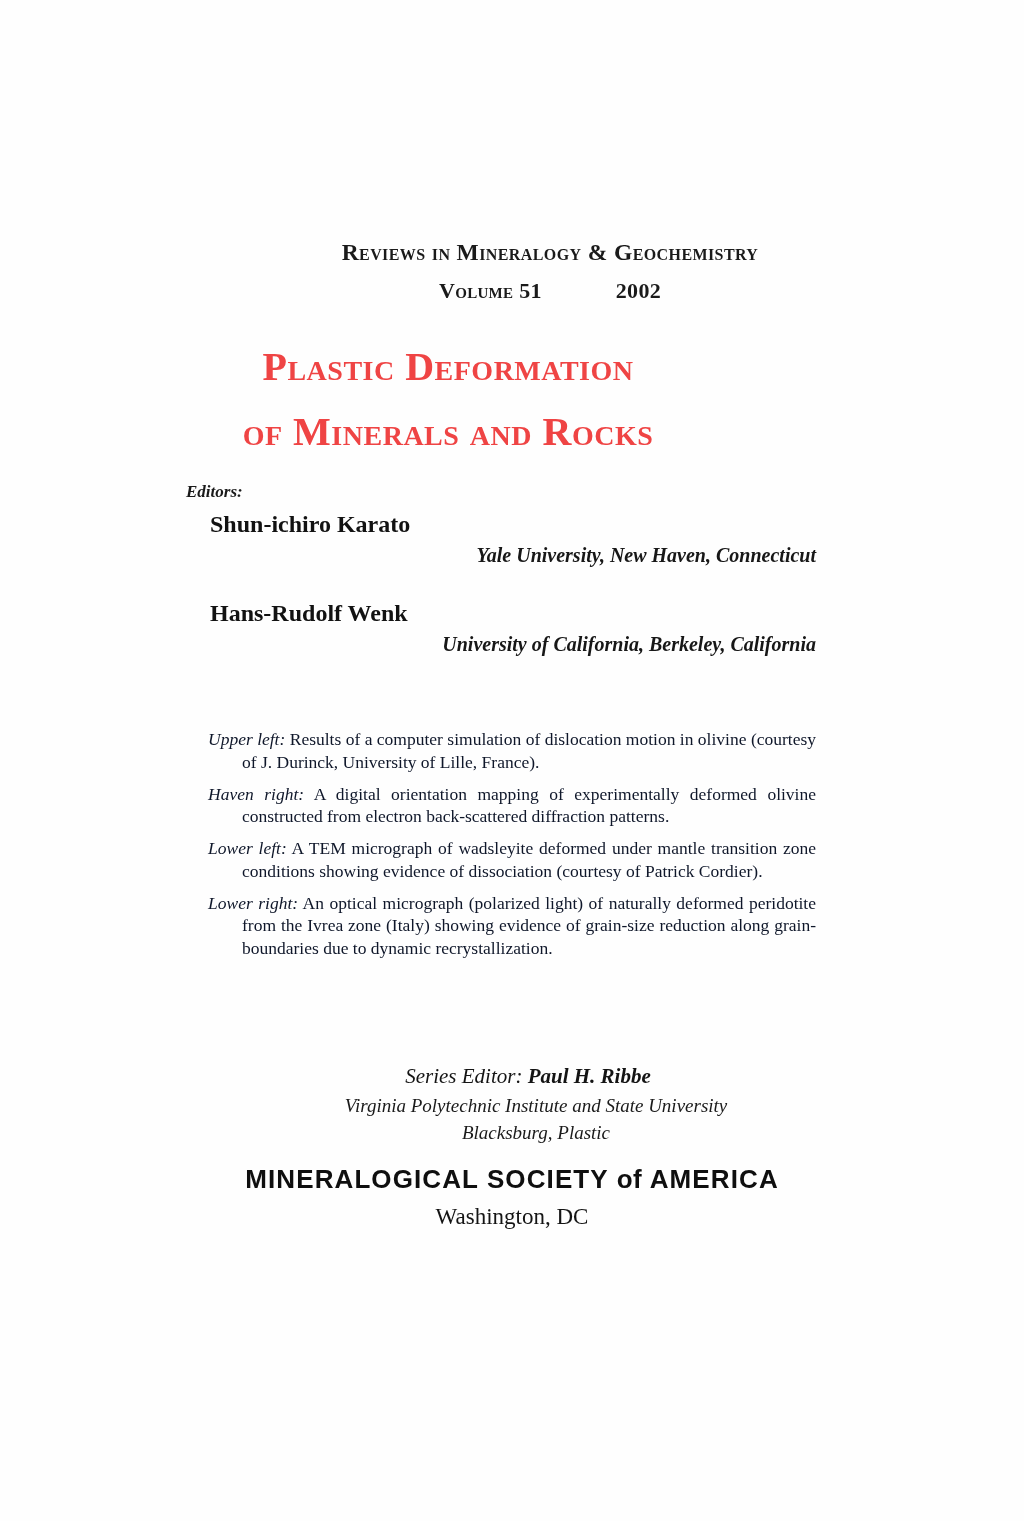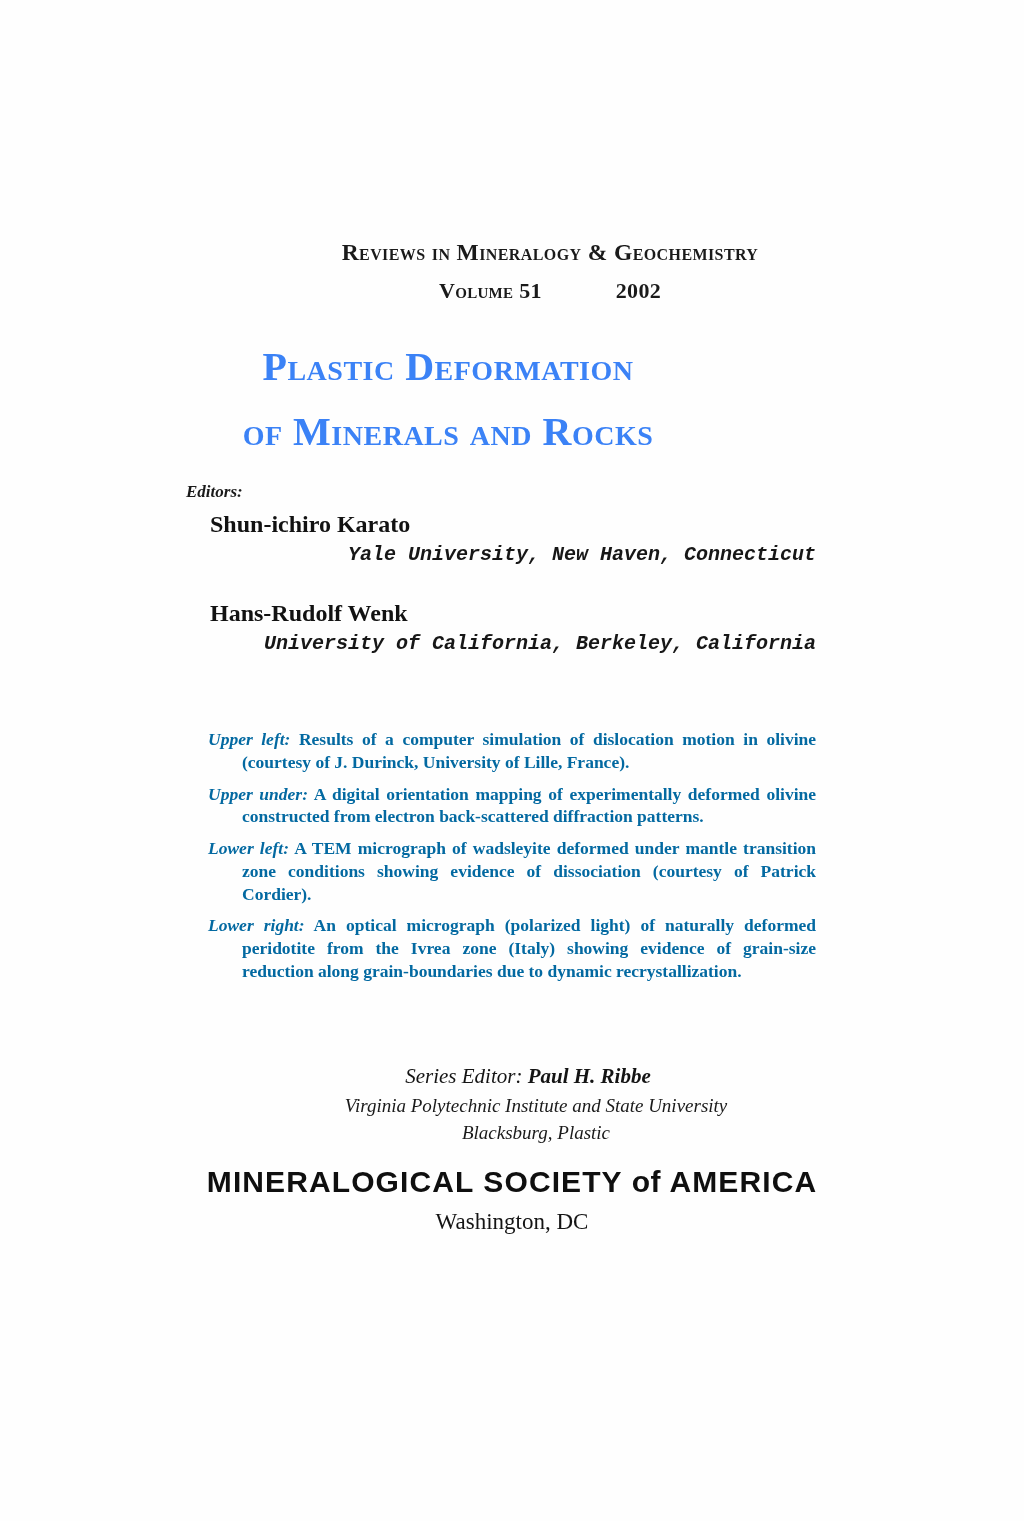--- a/index.html
+++ b/index.html
@@ -61,21 +61,21 @@
     position: absolute;
     top: 335px;
     left: 0;
     width: 896px;
     text-align: center;
     font-size: 40px;
     font-weight: bold;
     font-variant: small-caps;
     letter-spacing: 0.5px;
     line-height: 1.62;
-    color: #3b82f6;
+    color: #ef4444;
   }
 
   
   .editors-block {
     position: absolute;
     top: 482px;
     left: 186px;
     width: 632px;
   }
   .editors-label {
@@ -100,21 +100,20 @@
   }
   .editor-affil {
     font-size: 20px;
     font-style: italic;
     font-weight: bold;
     text-align: right;
     padding-right: 2px;
     margin-top: 3px;
     line-height: 1.3;
     color: #171717;
-    font-family: Liberation Mono, monospace;
   }
 
   
   .cover-block {
     position: absolute;
     top: 728px;
     left: 208px;
     width: 608px;
   }
   .cover-heading {
@@ -124,22 +123,21 @@
     margin-bottom: 6px;
   }
   .cover-item {
     font-size: 17.5px;
     line-height: 1.30;
     text-align: justify;
     text-justify: inter-word;
     padding-left: 34px;
     text-indent: -34px;
     margin-bottom: 9px;
-    color: #0369a1;
-    font-weight: bold;
+    color: #0f172a;
   }
   .cover-item .pos {
     font-style: italic;
   }
 
   
   .series-editor {
     position: absolute;
     top: 1062px;
     left: 16px;
@@ -168,21 +166,21 @@
 
   
   .publisher {
     position: absolute;
     top: 1164px;
     left: 0;
     width: 1024px;
     text-align: center;
   }
   .pub-name {
-    font-size: 30px;
+    font-size: 26px;
     font-weight: bold;
     letter-spacing: 1.1px;
     font-family: "Liberation Sans", "DejaVu Sans", sans-serif;
     color: #0f0f0f;
     line-height: 1.2;
   }
   .pub-name .of {
     font-weight: bold;
     letter-spacing: 0.6px;
   }
@@ -224,21 +222,21 @@
     </div>
   </div>
 
   <div class="cover-block">
 
     <div class="cover-item">
       <span class="pos">Upper left:</span><span> Results of a computer simulation of dislocation motion in olivine (courtesy of J. Durinck, University of Lille, France).</span>
     </div>
 
     <div class="cover-item">
-      <span class="pos">Upper under:</span><span> A digital orientation mapping of experimentally deformed olivine constructed from electron back-scattered diffraction patterns.</span>
+      <span class="pos">Haven right:</span><span> A digital orientation mapping of experimentally deformed olivine constructed from electron back-scattered diffraction patterns.</span>
     </div>
 
     <div class="cover-item">
       <span class="pos">Lower left:</span><span> A TEM micrograph of wadsleyite deformed under mantle transition zone conditions showing evidence of dissociation (courtesy of Patrick Cordier).</span>
     </div>
 
     <div class="cover-item">
       <span class="pos">Lower right:</span><span> An optical micrograph (polarized light) of naturally deformed peridotite from the Ivrea zone (Italy) showing evidence of grain-size reduction along grain-boundaries due to dynamic recrystallization.</span>
     </div>
   </div>

